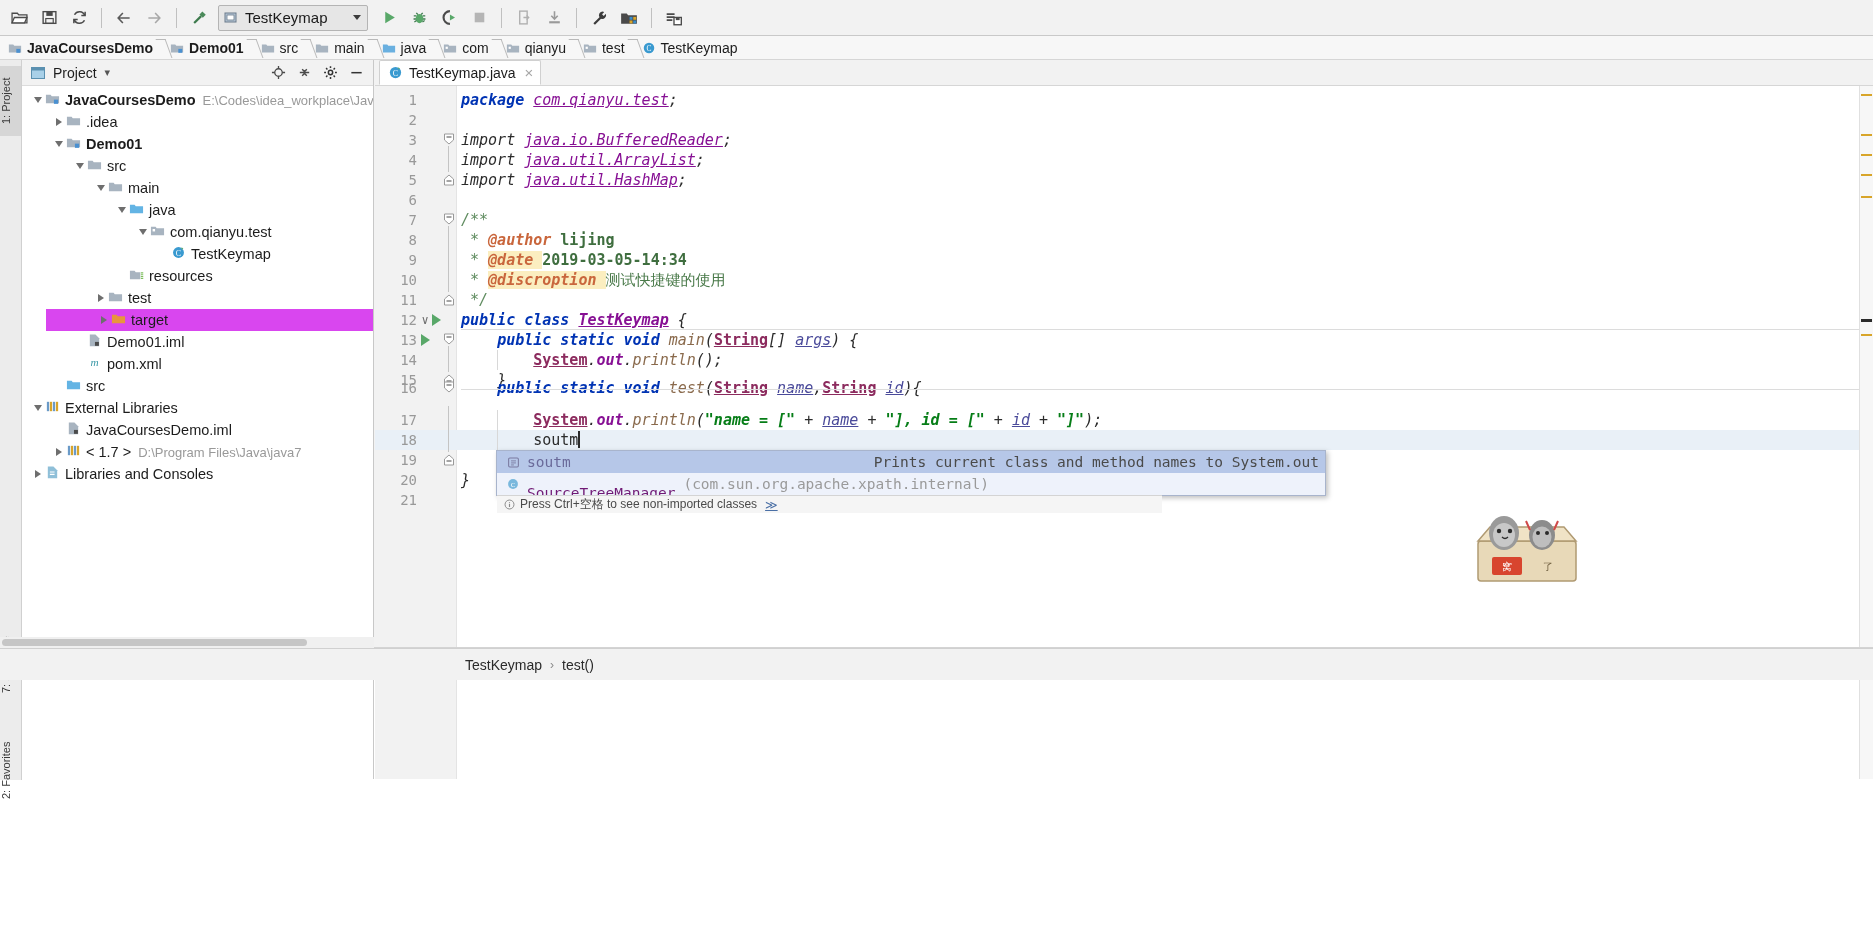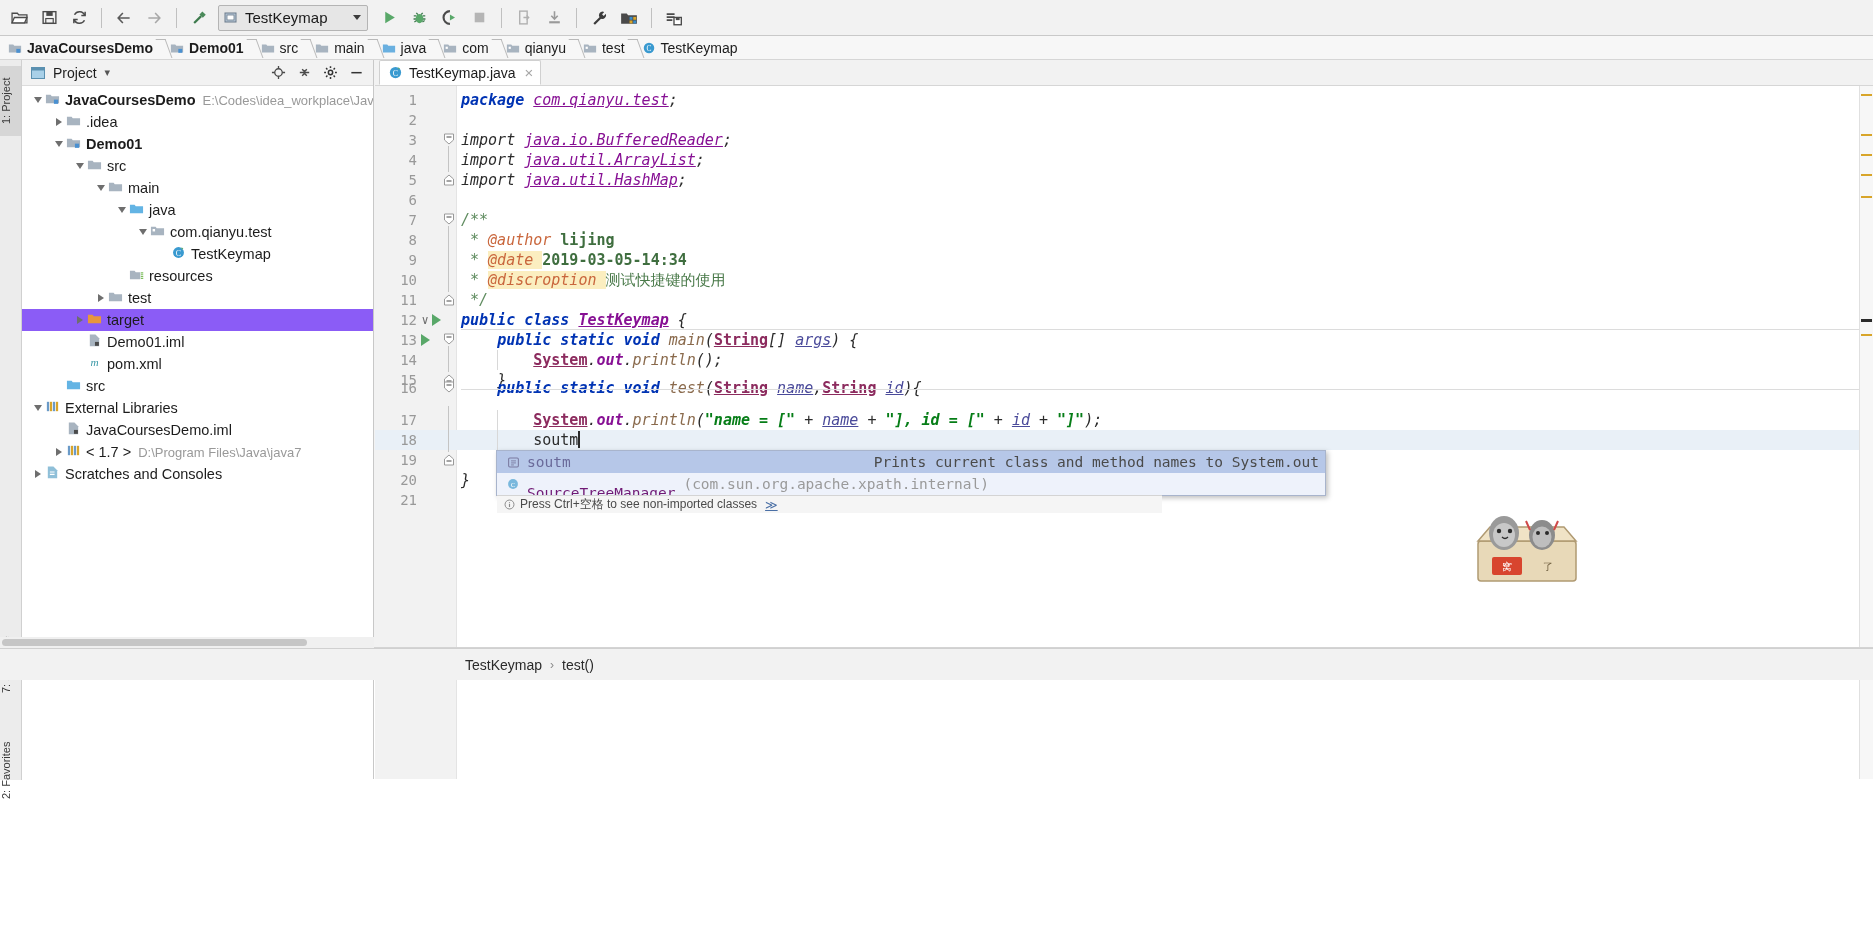--- a/index.html
+++ b/index.html
@@ -150,21 +150,21 @@
     overflow: hidden;
     padding-top: 3px;
     font-size: 14.5px;
   }
   .trow {
     display: flex; align-items: center;
     height: 22px;
     white-space: nowrap;
     padding-right: 4px;
   }
-  .trow.hl { background: #8b5cf6; }
+  .trow.hl { background: #d946ef; margin-left: 24px; }
   .tw {
     width: 15px; height: 22px;
     display: flex; align-items: center; justify-content: center;
     flex: 0 0 15px;
   }
   .chev-r {
     width: 0; height: 0;
     border-top: 4px solid transparent;
     border-bottom: 4px solid transparent;
     border-left: 6px solid #6e6e6e;
@@ -258,21 +258,21 @@
   .cls  { color: #871094; font-weight: bold; text-decoration: underline; font-style: italic; }
   .cls2 { color: #8c2b5e; font-weight: bold; text-decoration: underline; }
   .fld  { color: #871094; font-weight: bold; font-style: italic; }
   .mth  { color: #8a6a4c; font-style: italic; }
   .param{ color: #4a4a9a; text-decoration: underline; font-style: italic; }
   .plain{ color: #2b2b2b; font-style: italic; }
   .plain2{ color: #2b2b2b; }
   .str  { color: #067d17; font-weight: bold; font-style: italic; }
   .cmt  { color: #5f8c5f; font-style: italic; }
   .cmtcn{ color: #4a7a4a; font-family: "DejaVu Sans", sans-serif; font-style: normal; }
-  .jtag { color: #c9663c; font-weight: normal; font-style: italic; }
+  .jtag { color: #c9663c; font-weight: bold; font-style: italic; }
   .jtag.hi { background: #fbeec0; }
   .jval { color: #3f6e3f; font-weight: bold; font-style: normal; font-family: "DejaVu Sans Mono", monospace; }
   .op   { color: #2b2b2b; font-style: italic; }
 
   .foldmark {
     position: absolute; left: 68px;
     width: 12px; height: 20px;
   }
   .foldline {
     position: absolute; left: 73px;
@@ -788,21 +788,21 @@
         </div>
         <div class="trow">
           <div style="width: 8px; flex: 0 0 8px;"></div>
           <div class="tw">
             <span class="chev-r"></span>
           </div>
           <span class="tico"><svg width="15" height="15" viewBox="0 0 16 16">
               <path d="M3 1.5h6l4 4V14H3z" fill="#8fbfd8"></path>
               <path d="M5.2 7.5h5M5.2 10h5" stroke="#fff" stroke-width="1.1"></path>
             </svg></span>
-          <span class="tlabel">Scratches and Consoles</span>
+          <span class="tlabel">Libraries and Consoles</span>
         </div>
       </div>
   </div>
 
   <div class="editorarea">
     <div class="tabstrip">
       <div class="etab">
         <svg width="15" height="15" viewBox="0 0 16 16">
             <circle cx="8" cy="8" r="6" fill="#3a9ad0"></circle>
             <text x="8" y="11.5" font-size="8.5" fill="#fff" text-anchor="middle" font-family="Liberation Serif, serif">C</text>

